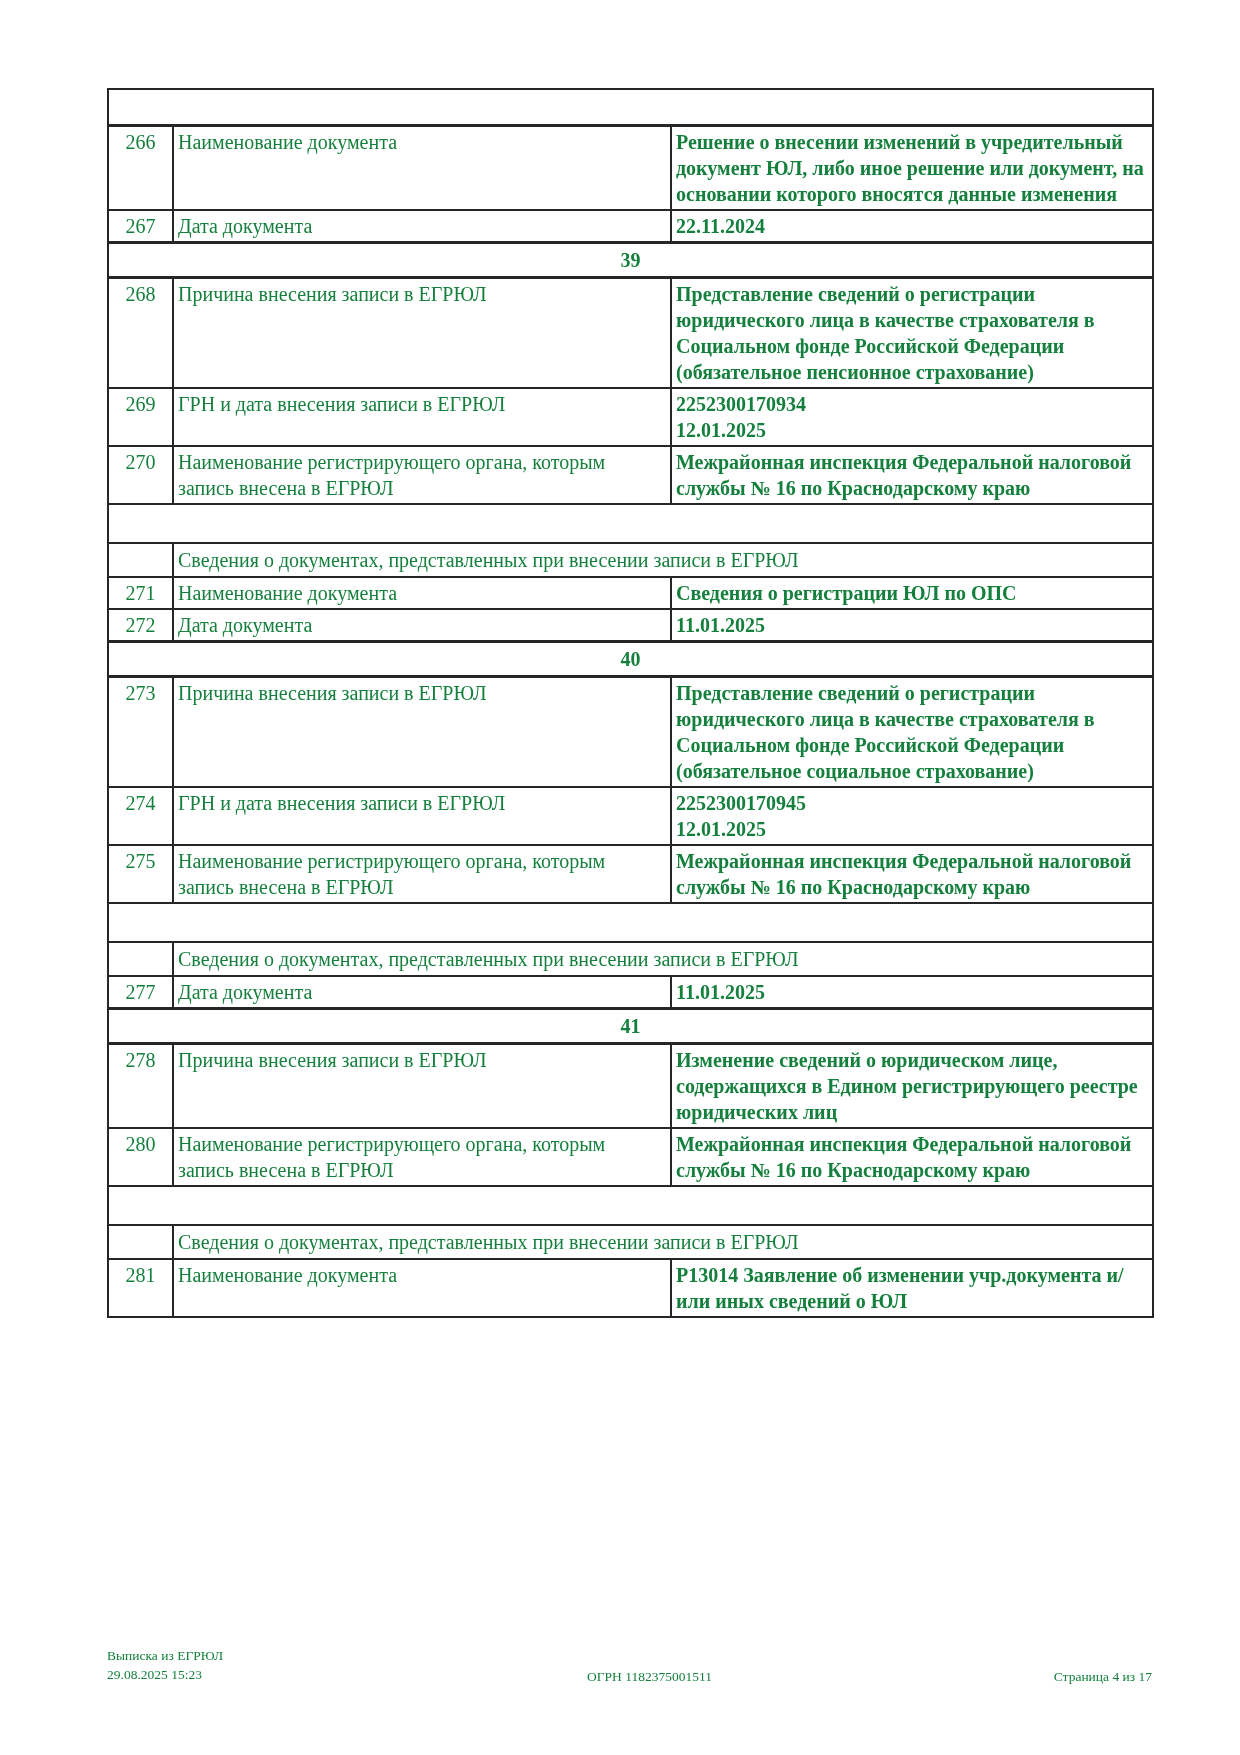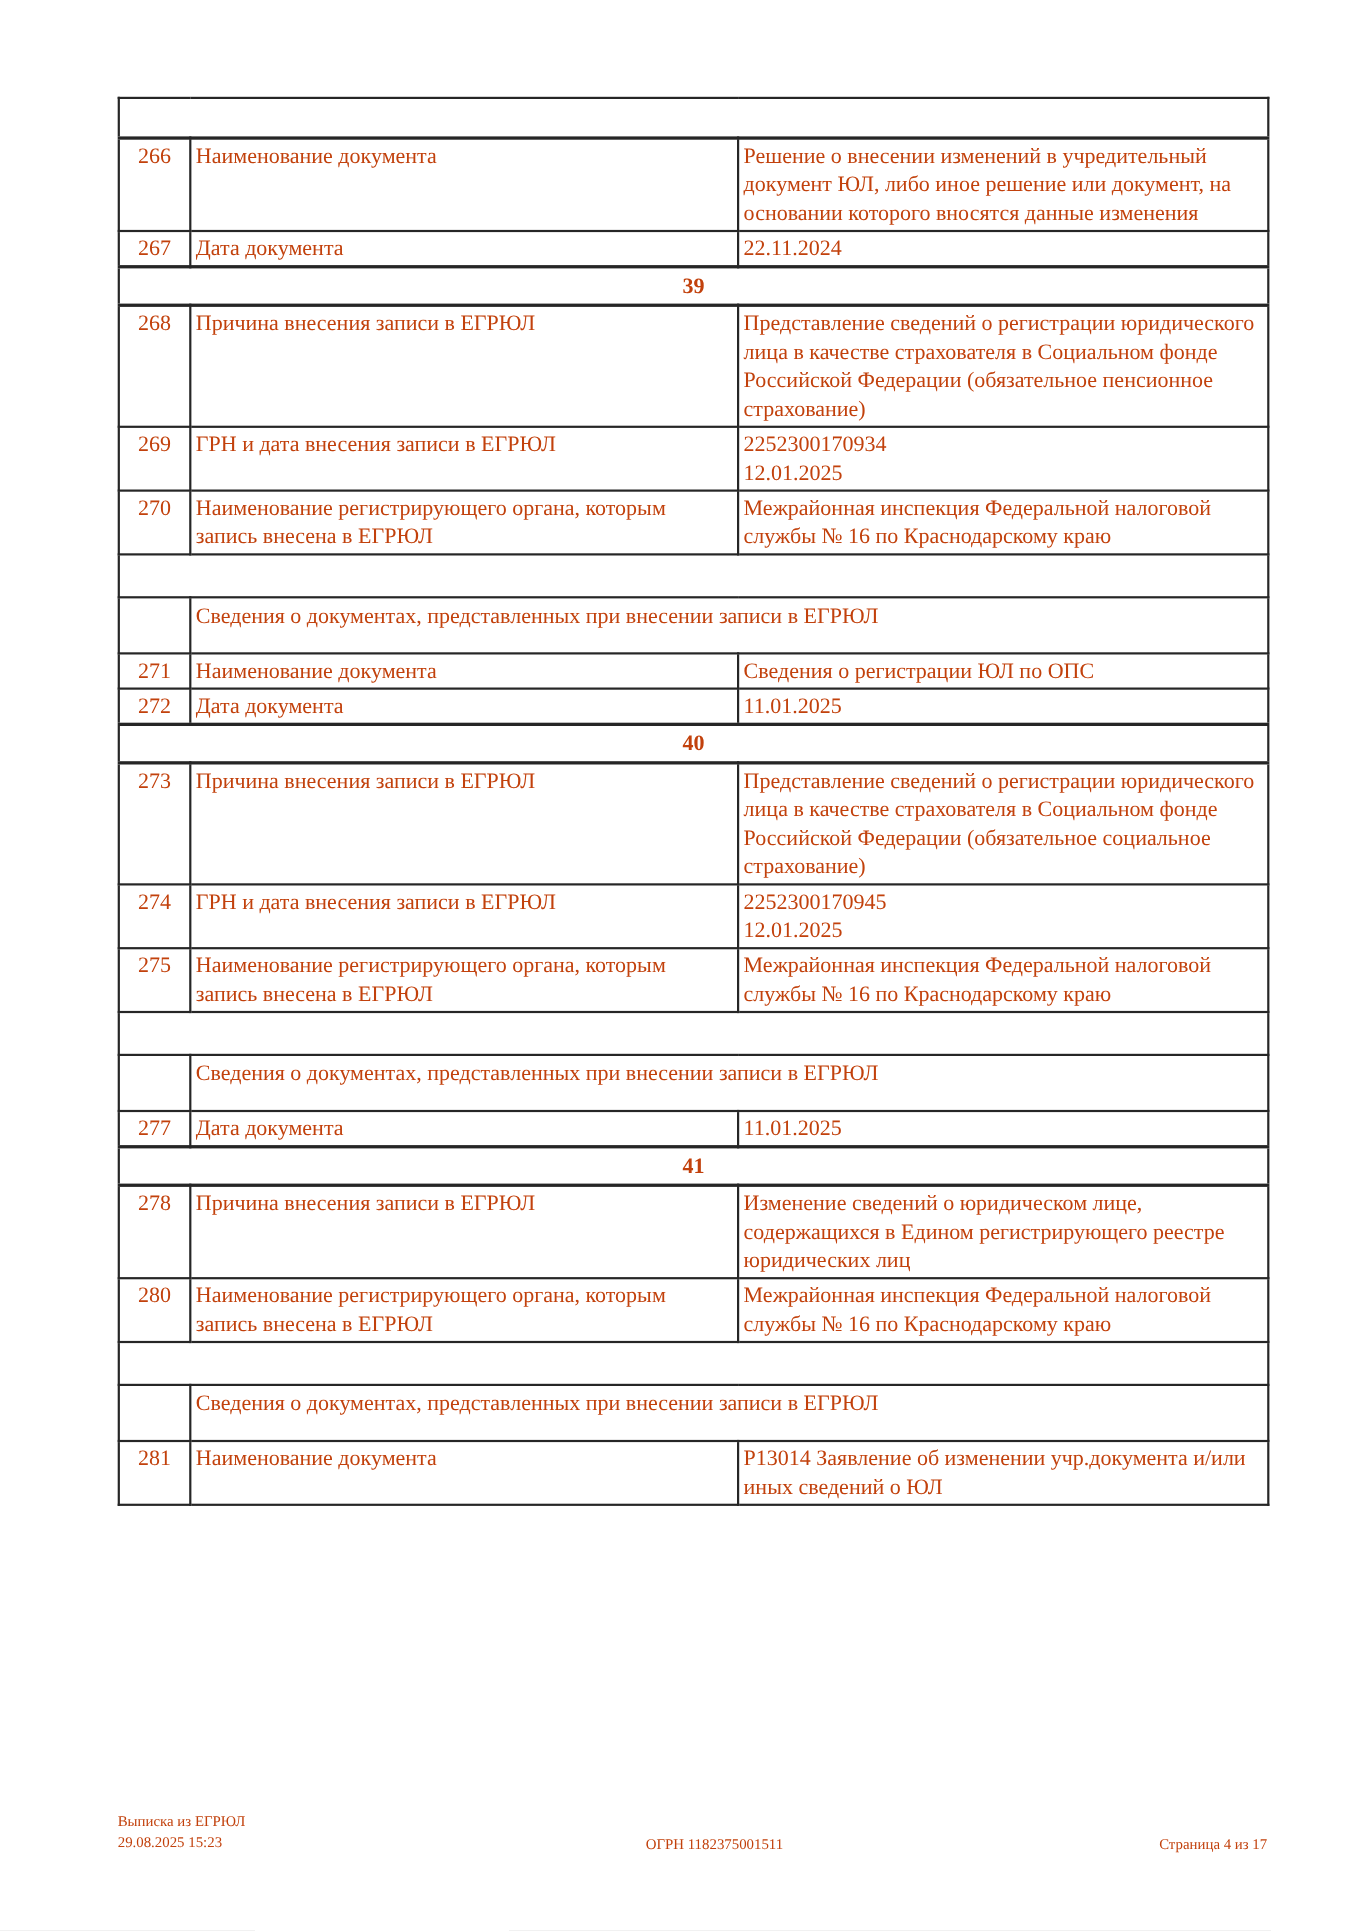--- a/index.html
+++ b/index.html
@@ -2,21 +2,21 @@
 <html><head>
 <meta charset="utf-8">
 <style>
   html, body { margin: 0; padding: 0; background: #e8e8e8; }
   .page {
     position: relative;
     width: 1240px;
     height: 1755px;
     background: #ffffff;
     font-family: "Liberation Serif", "DejaVu Serif", serif;
-    color: #c2410c;
+    color: #15803d;
     overflow: hidden;
   }
   table.record-table {
     position: absolute;
     left: 107px;
     top: 88px;
     width: 1045px;
     border-collapse: collapse;
     table-layout: fixed;
   }
@@ -26,31 +26,31 @@
     font-size: 20px;
     line-height: 26px;
     padding: 2px 4px;
     word-wrap: break-word;
   }
   col.c-num   { width: 65px; }
   col.c-label { width: 498px; }
   col.c-value { width: 482px; }
   td.num   { text-align: center; padding-left: 2px; padding-right: 2px; }
   td.label { padding-right: 62px; }
-  td.value { white-space: pre-line; padding-right: 50px; }
+  td.value { white-space: pre-line; padding-right: 50px; font-weight: bold; }
   tr.row-blank td  { height: 30px; border-bottom-width: 3px; }
   tr.row-spacer td { height: 33px; }
   tr.row-section td {
     text-align: center;
     font-weight: bold;
     border-top-width: 3px;
     border-bottom-width: 3px;
     padding: 3px 4px;
   }
-  tr.row-subheader td { padding-top: 3px; padding-bottom: 20px; }
+  tr.row-subheader td { padding-top: 3px; padding-bottom: 3px; }
   tr.row-single td { height: 26px; }
   .footer {
     position: absolute;
     left: 107px;
     top: 1646px;
     width: 1045px;
     height: 42px;
     font-size: 13.5px;
     line-height: 19px;
   }

